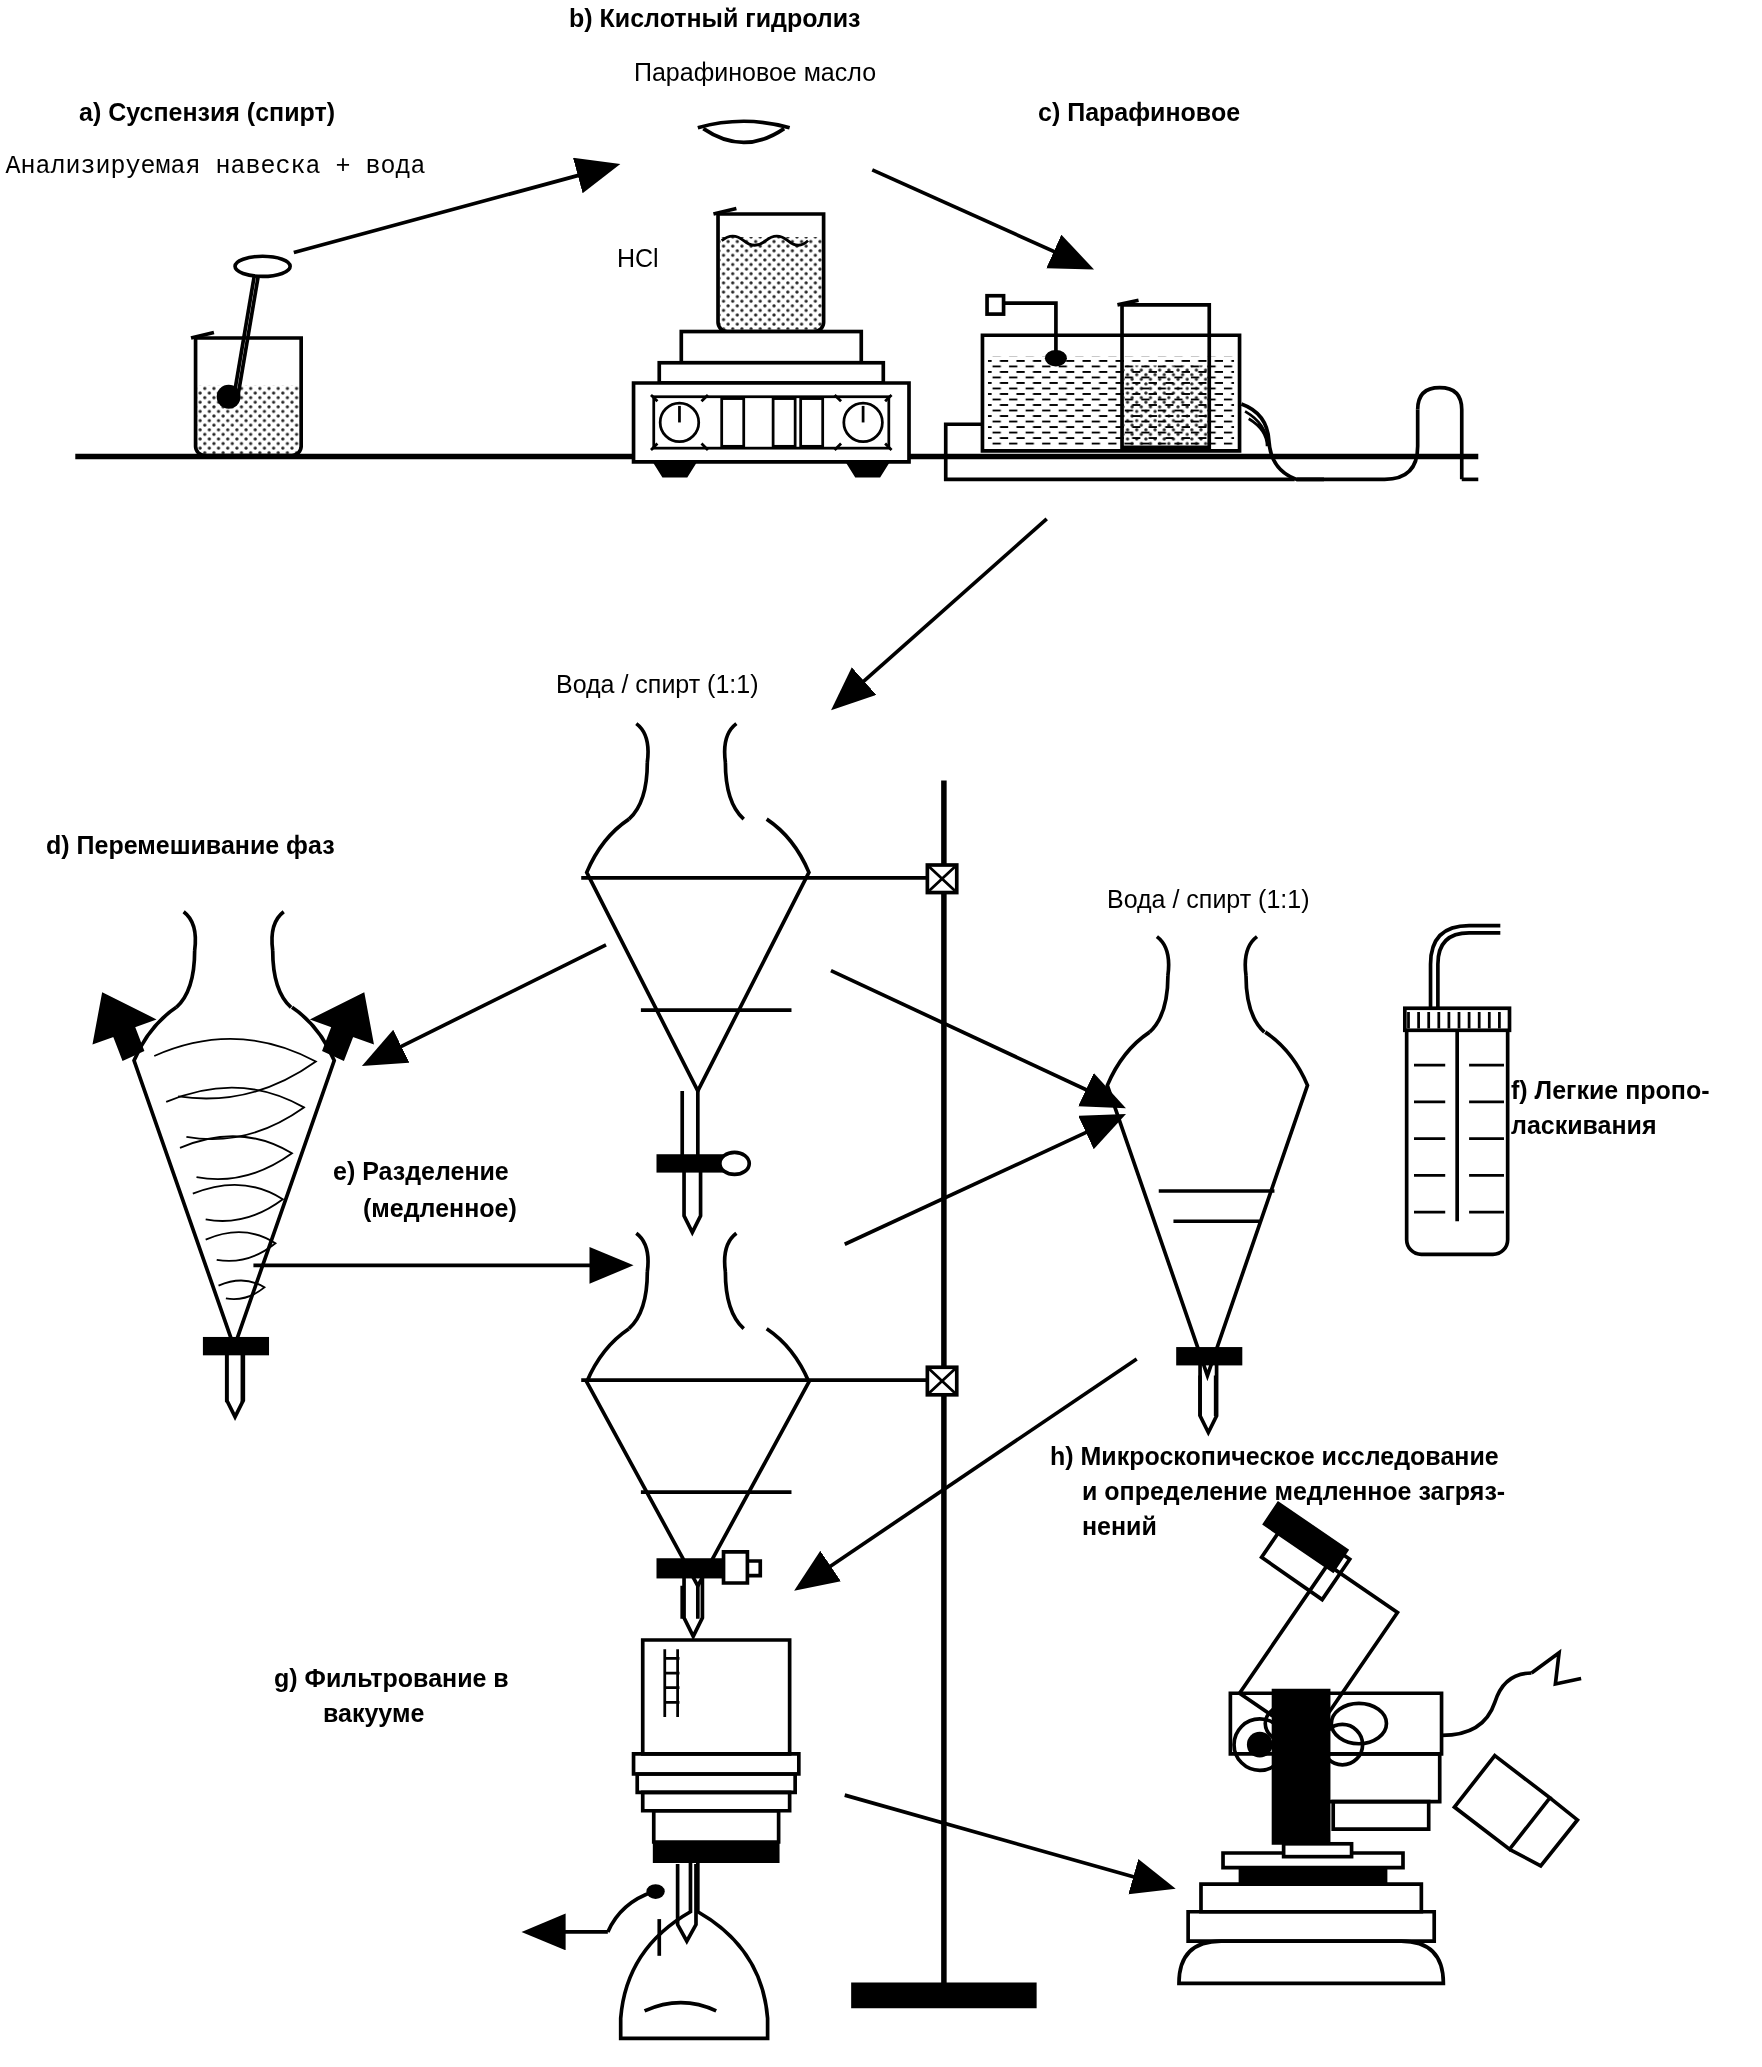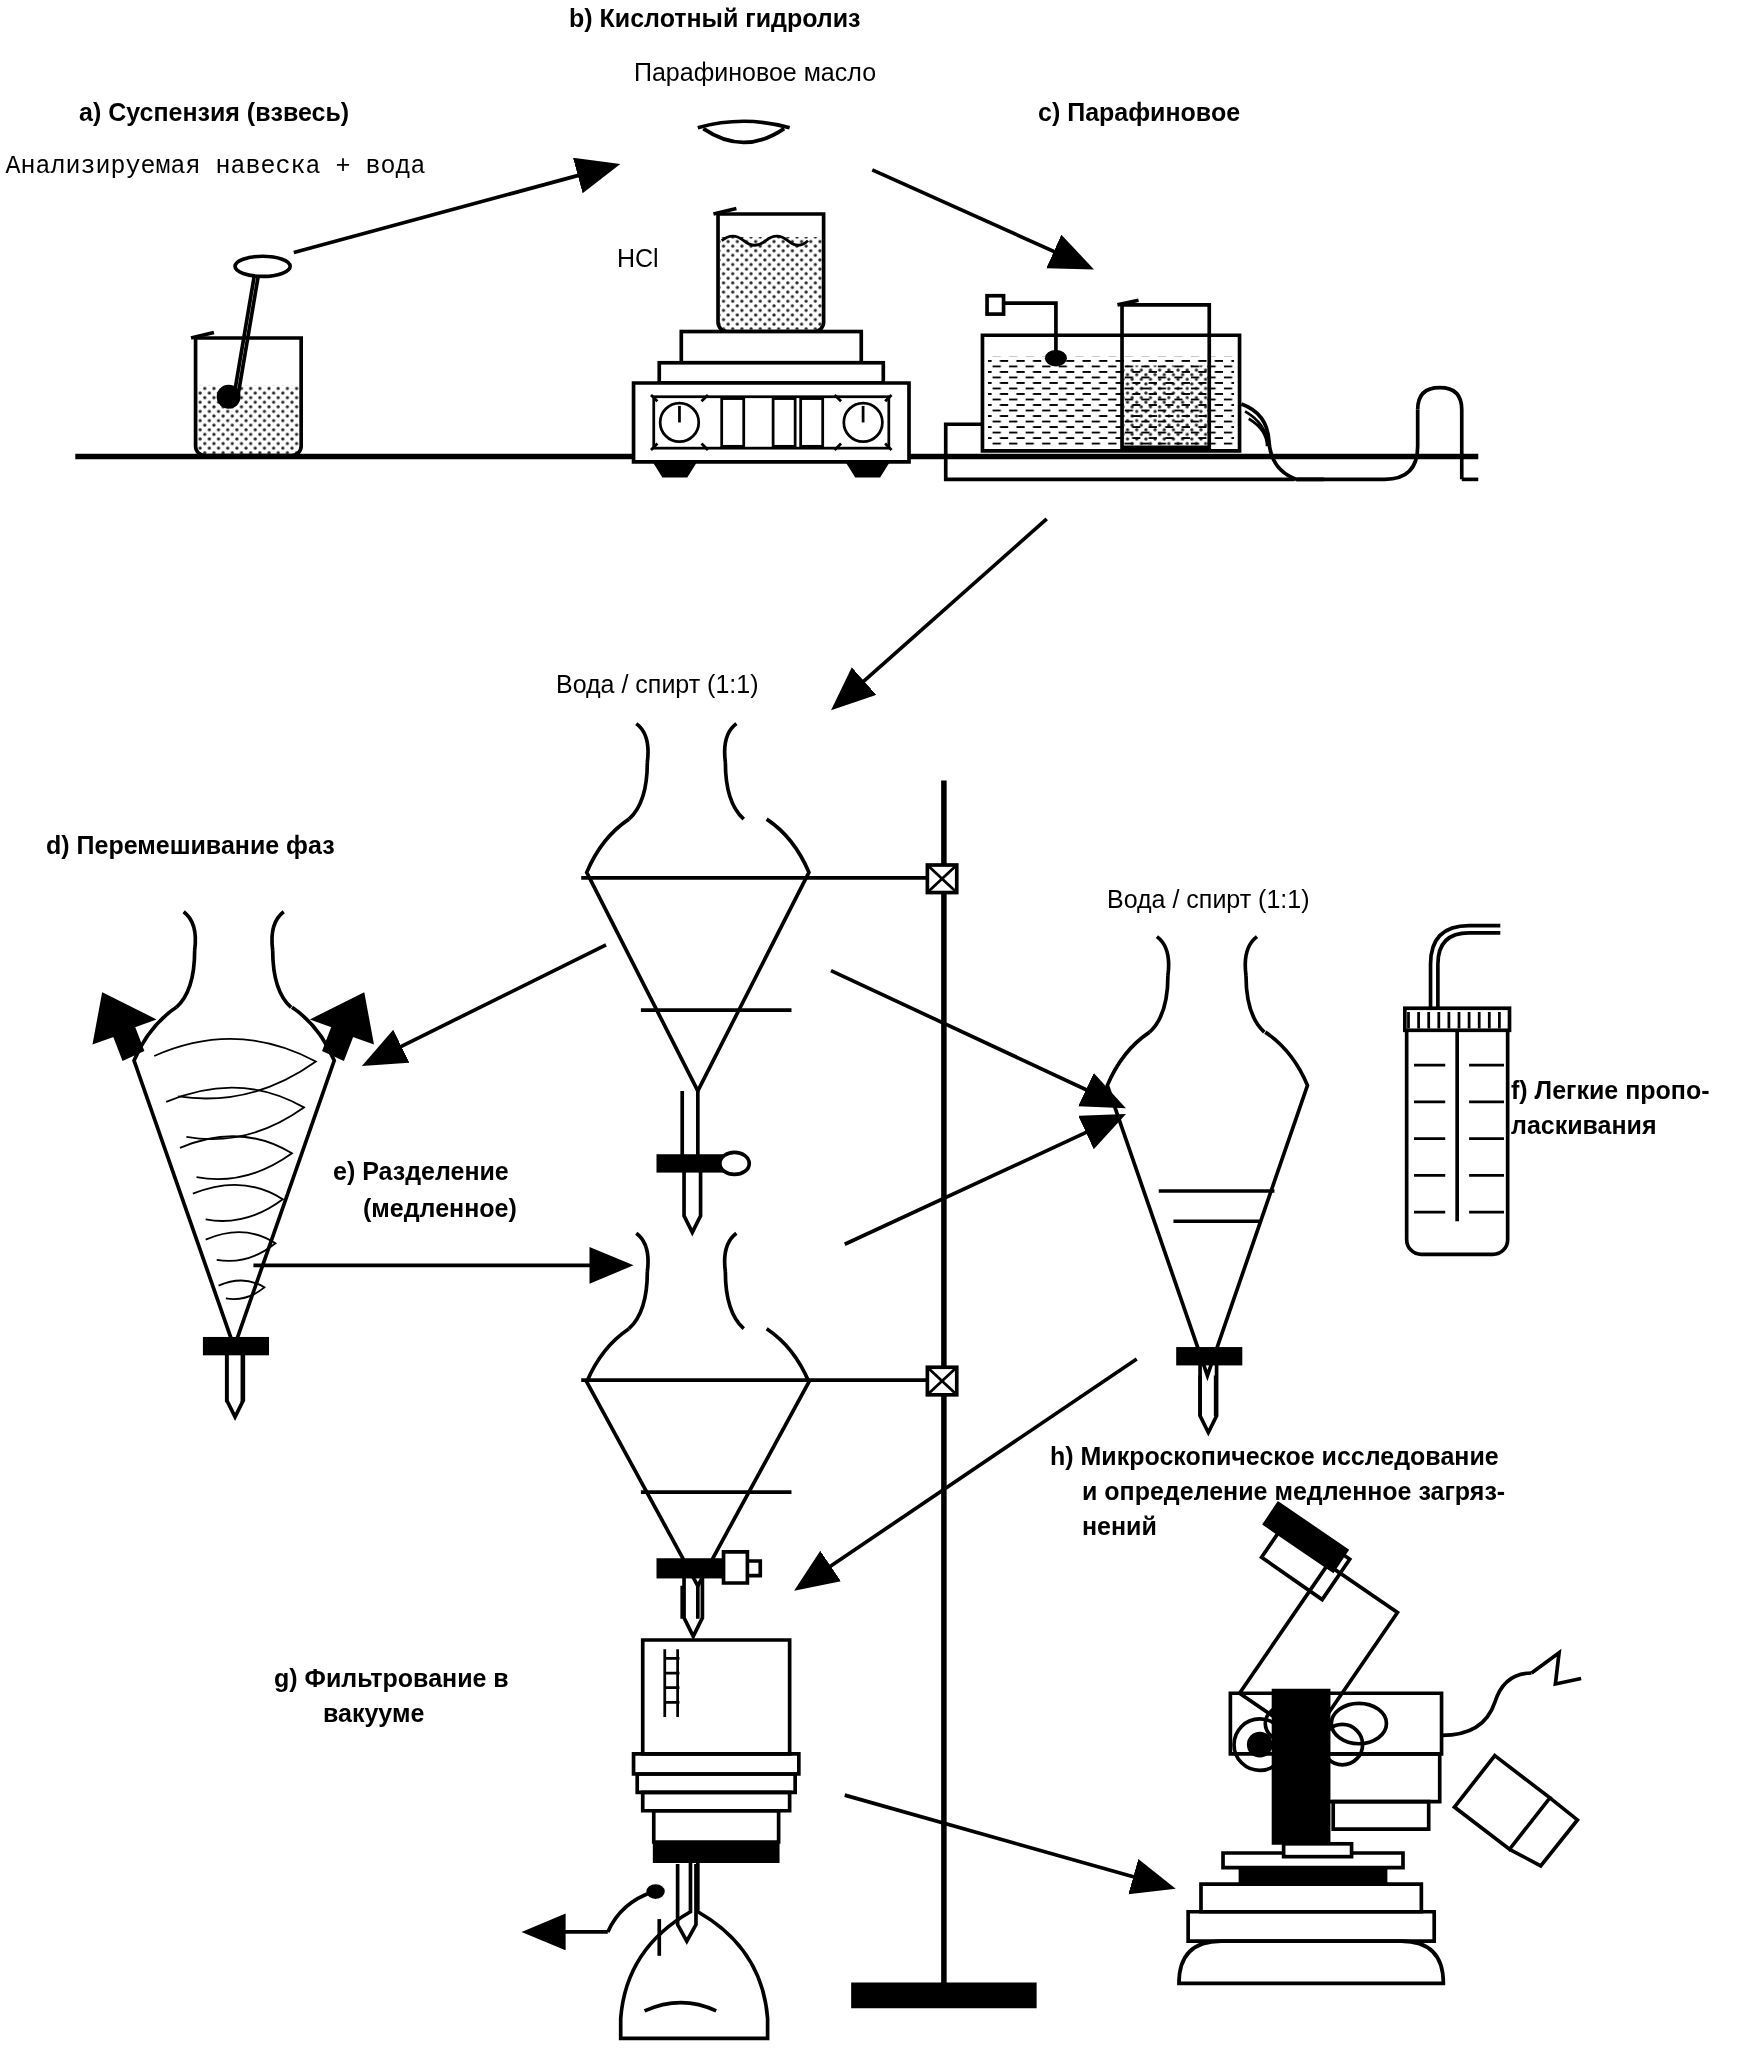--- a/index.html
+++ b/index.html
@@ -16,21 +16,21 @@
   .fw{fill:#fff;stroke:#000;stroke-width:4;}
   .fw2{fill:#fff;stroke:#000;stroke-width:3;}
 </style>
 </head>
 <body>
 
 <div id="stage">
 
   <div class="lbl b" style="left:569px;top:1.8px;">b) Кислотный гидролиз</div>
   <div class="lbl" style="left:598px;top:56px;margin-left:36px;">Парафиновое масло</div>
-  <div class="lbl b" style="left:79px;top:96px;">a) Суспензия (взвесь)</div>
+  <div class="lbl b" style="left:79px;top:96px;">a) Суспензия (спирт)</div>
   <div class="lbl b" style="left:1038px;top:96px;">c) Парафиновое</div>
   <div class="lbl" style="left:5.5px;top:151px;font-family:Liberation Mono, monospace;">Анализируемая навеска + вода</div>
   <div class="lbl" style="left:617px;top:242px;">HCl</div>
 
   <div class="lbl" style="left:556px;top:668px;">Вода / спирт (1:1)</div>
 
   <div class="lbl b" style="left:46px;top:829px;">d) Перемешивание фаз</div>
   <div class="lbl" style="left:1107px;top:883px;">Вода / спирт (1:1)</div>
 
   <div class="lbl b" style="left:333px;top:1155px;">e) Разделение</div>

